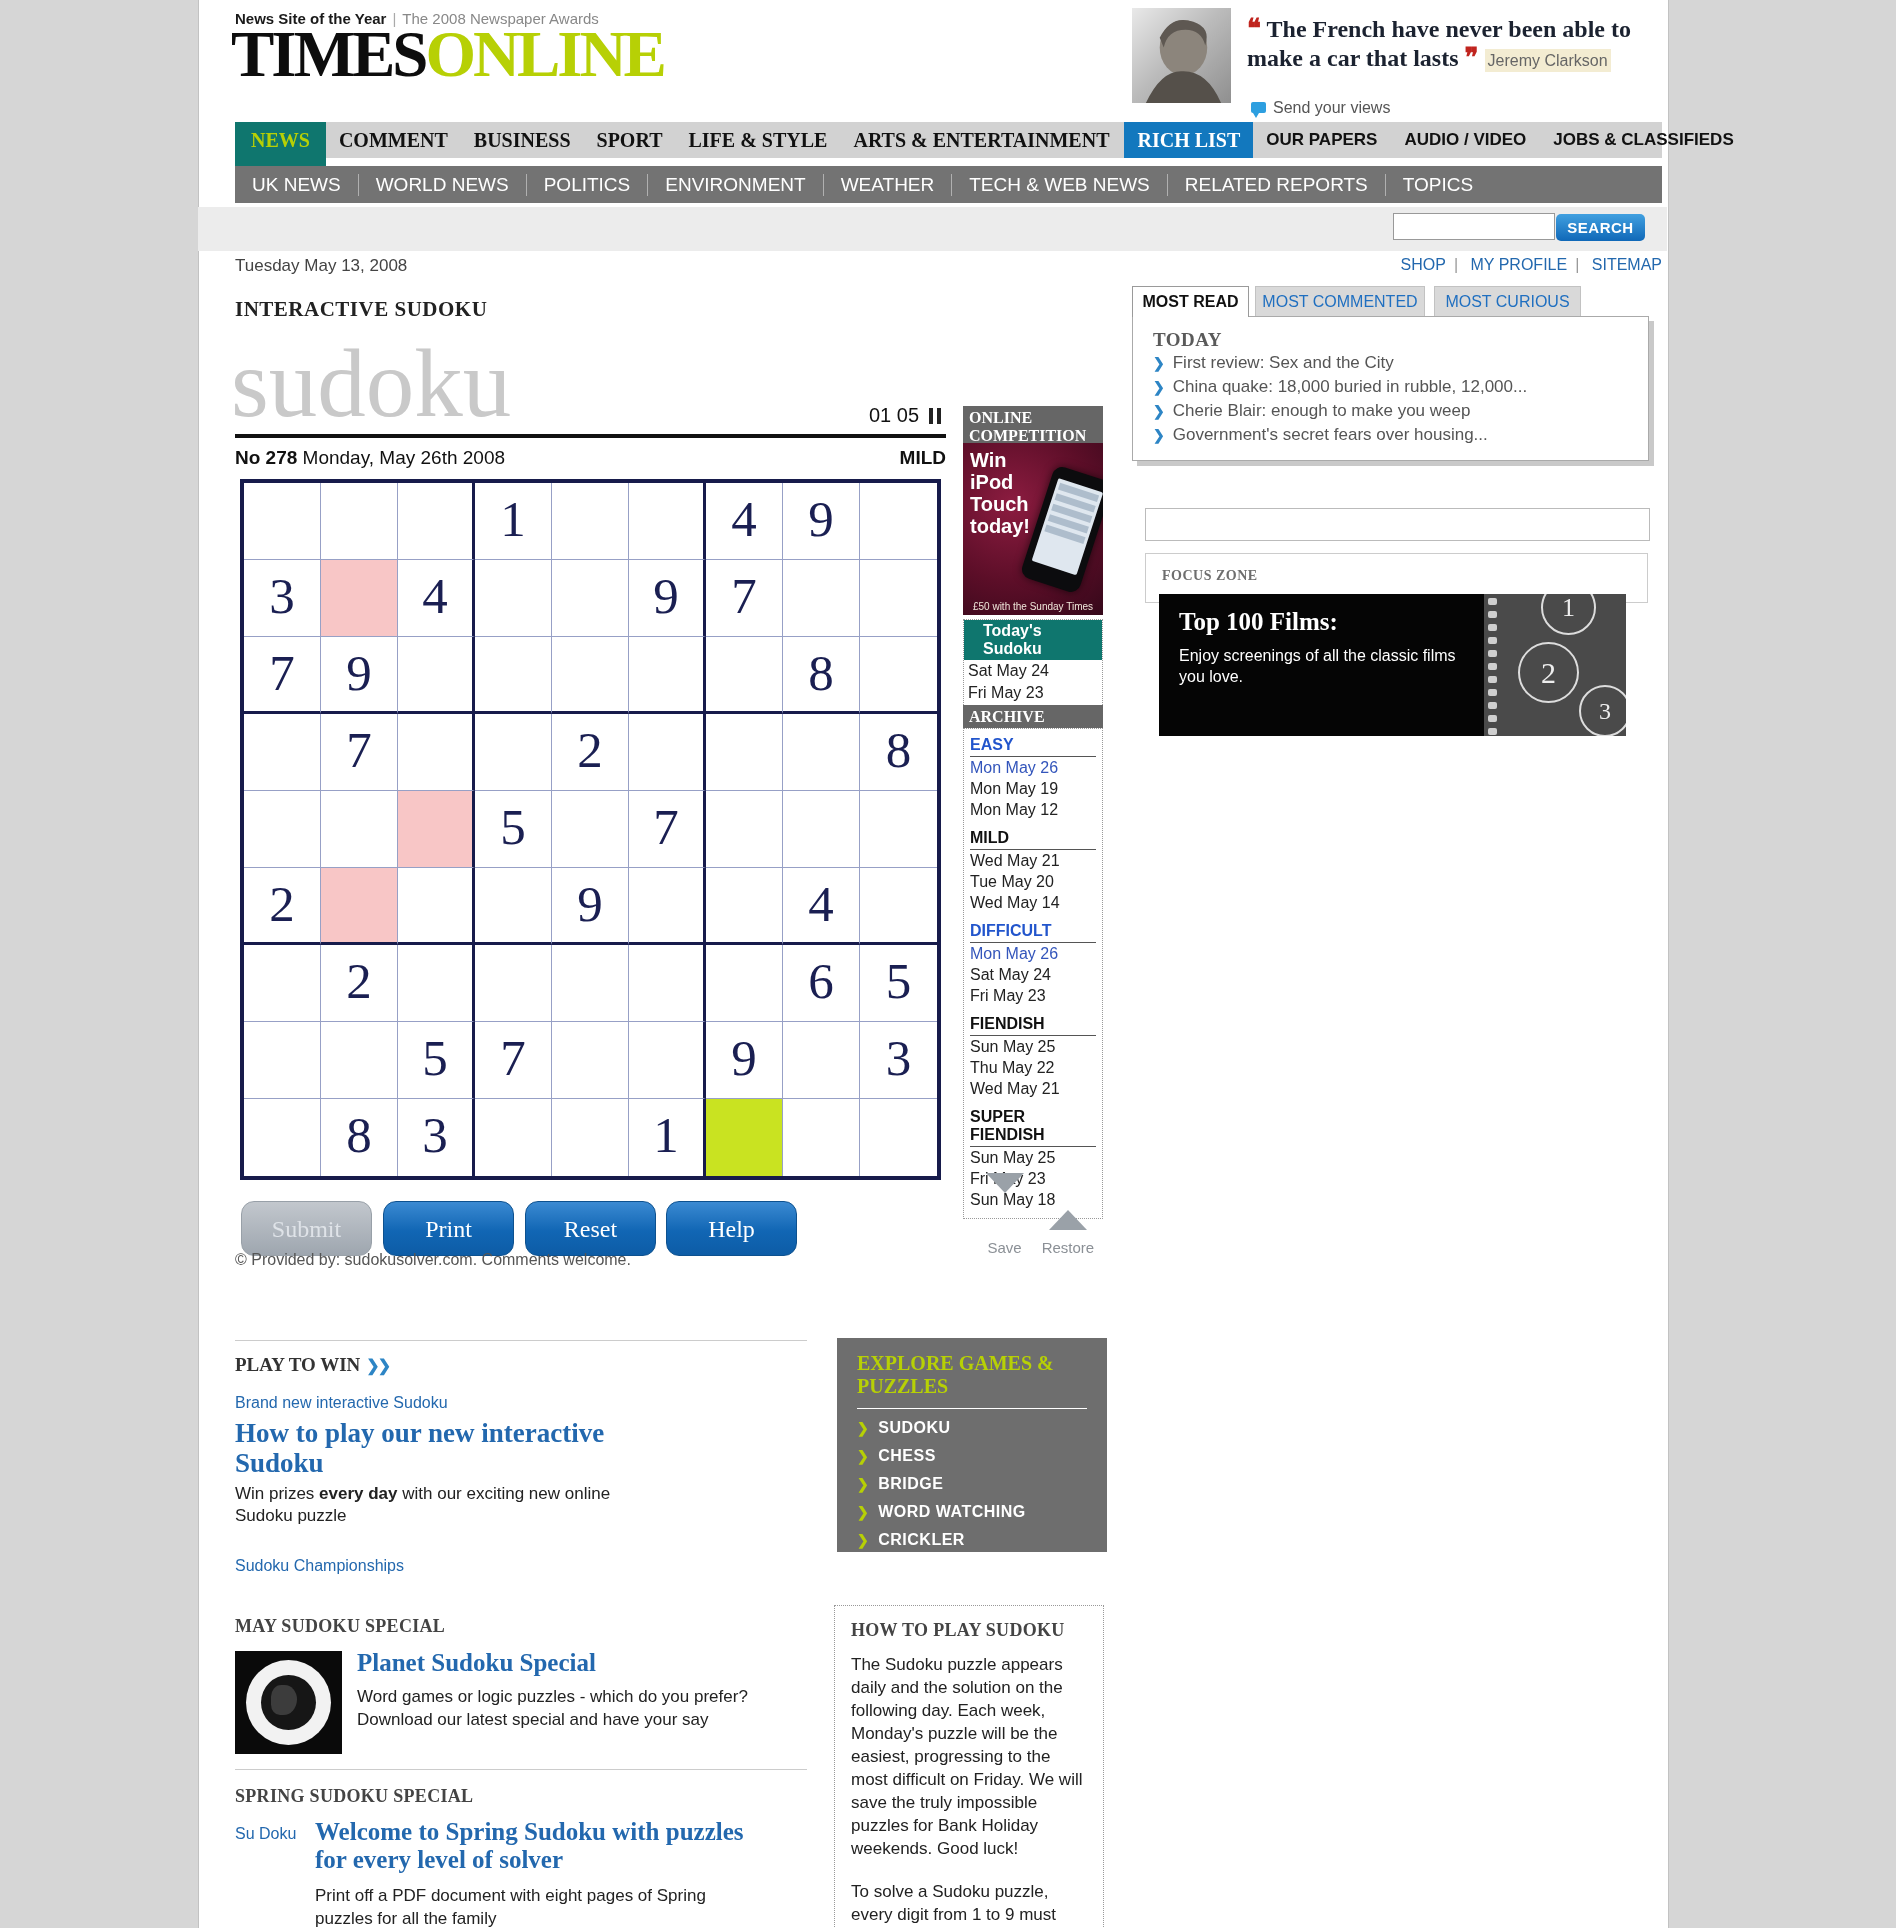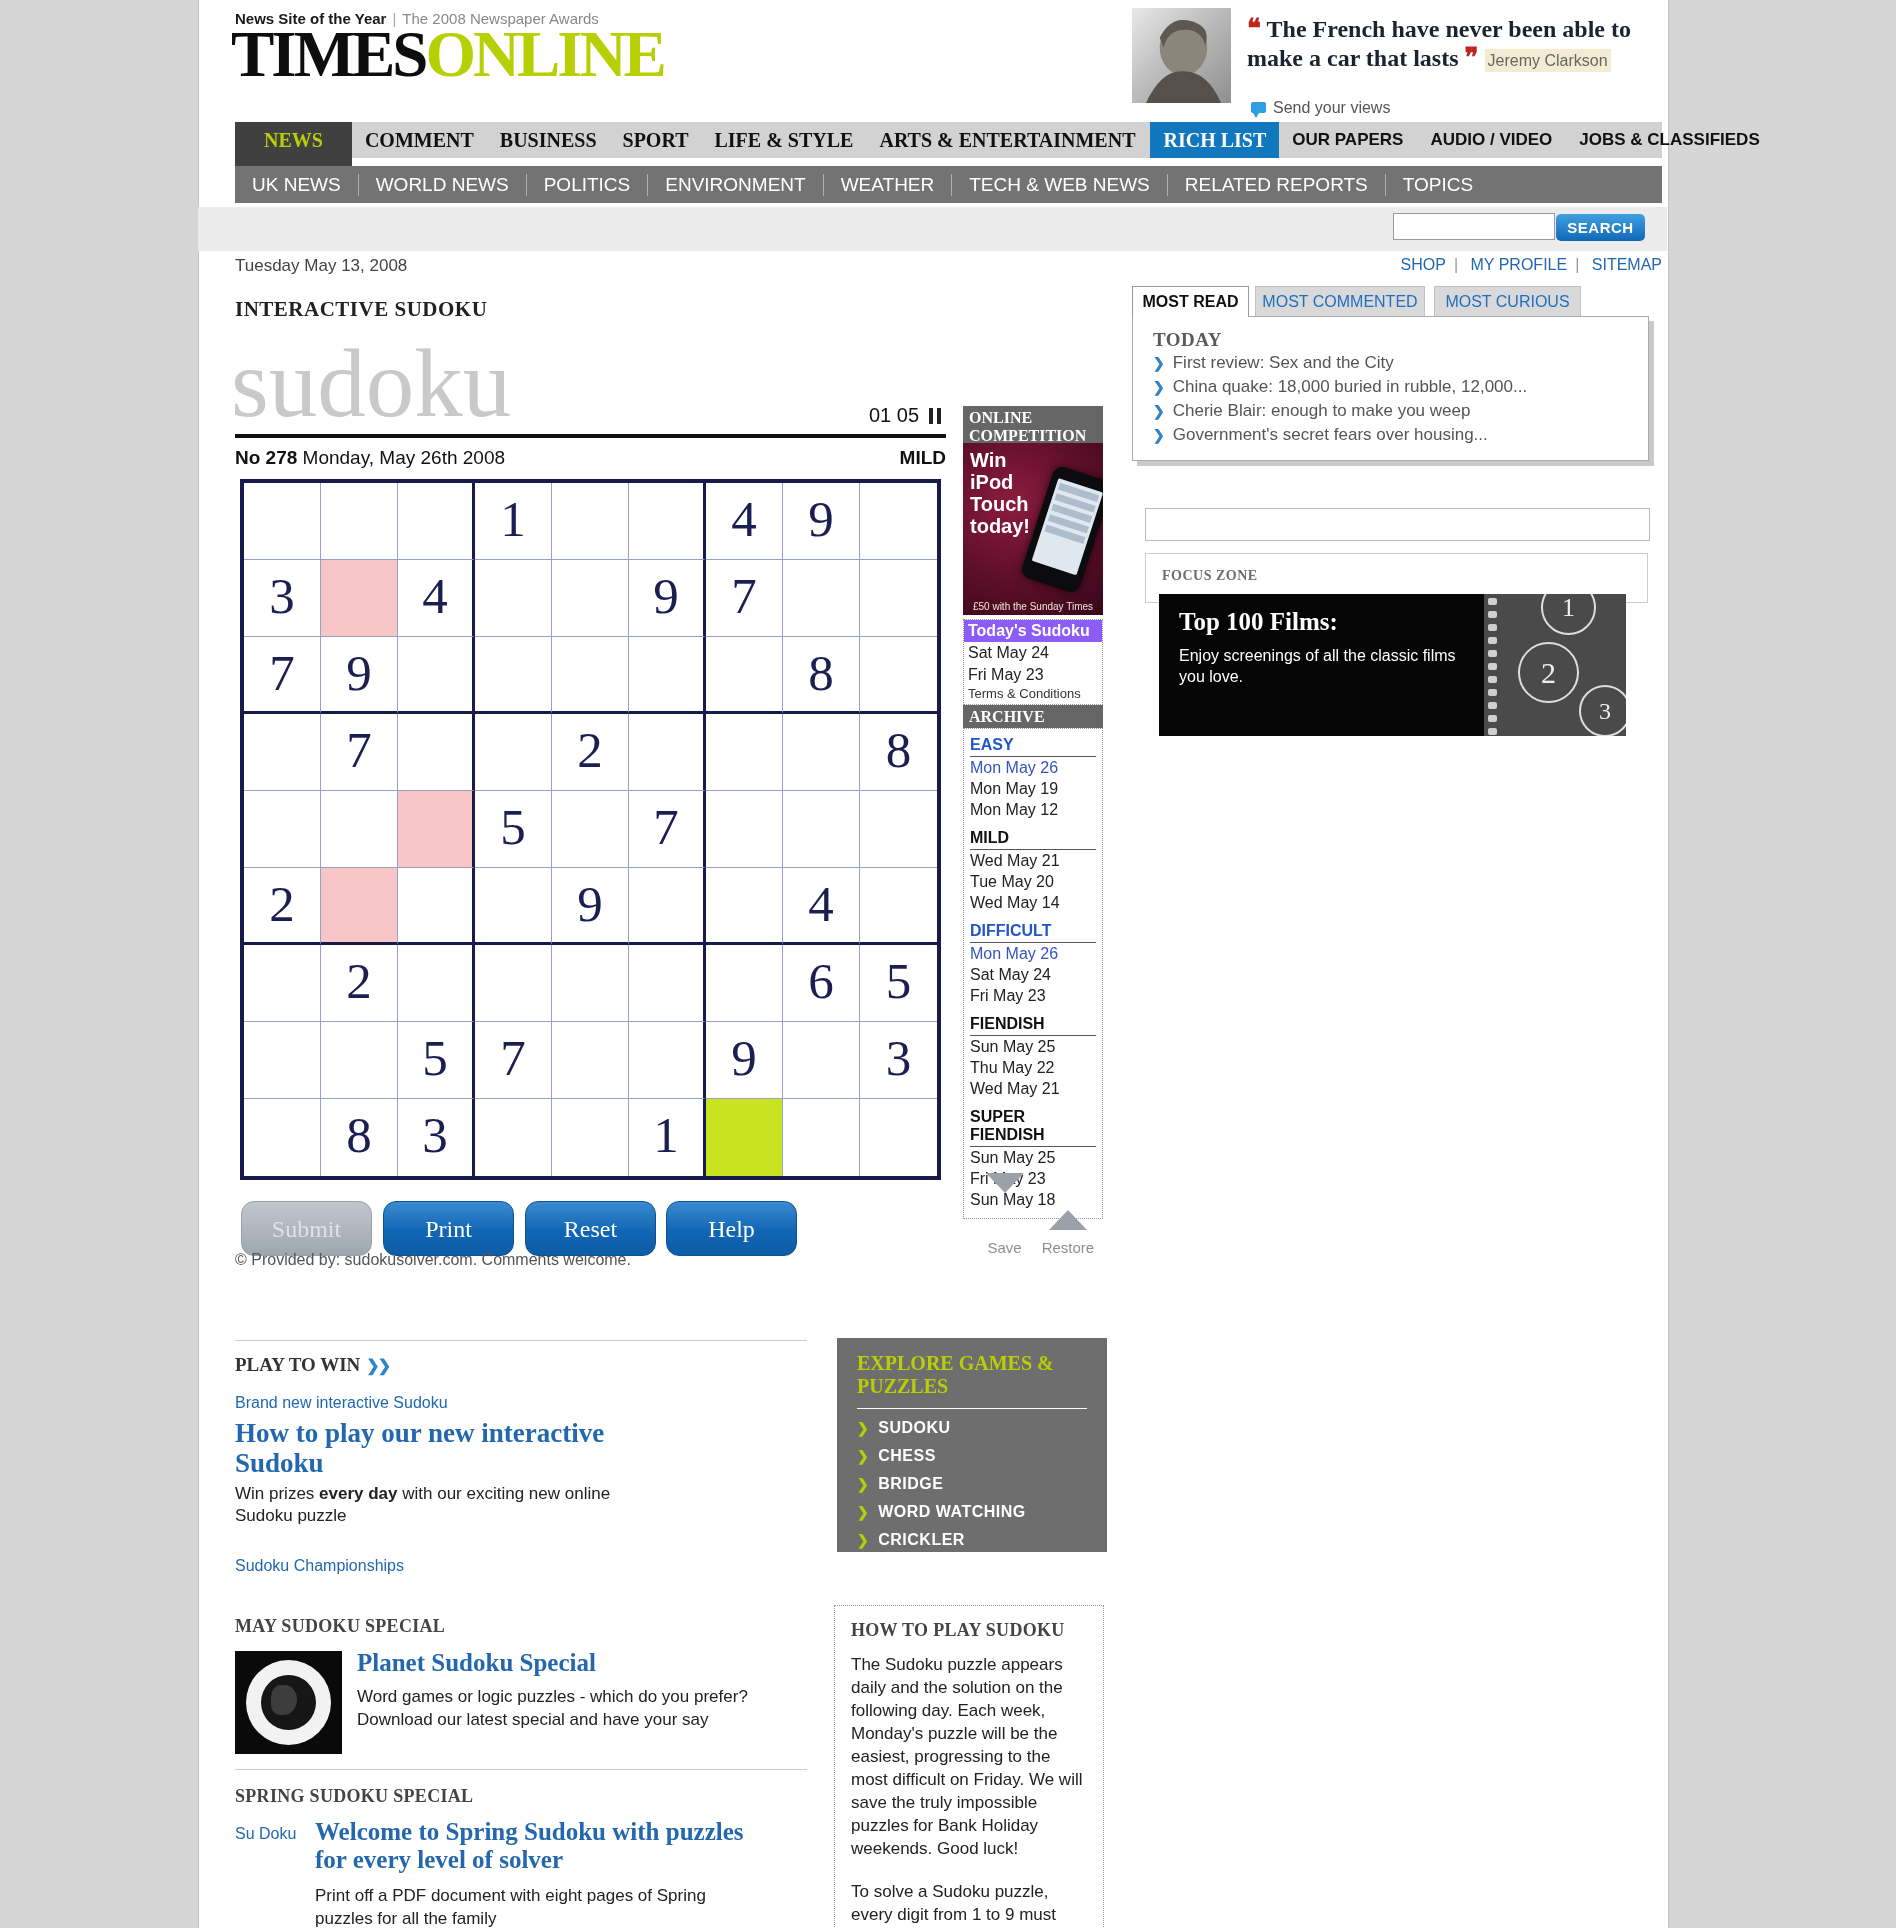--- a/index.html
+++ b/index.html
@@ -20,21 +20,21 @@
   .qmark{color:#c0241e;font-size:26px;}
   .author{font-family:Liberation Sans, sans-serif;font-weight:normal;font-size:16px;color:#666;background:#f3ecd2;padding:3px 3px;}
   .send-views{left:1251px;top:99px;font-size:16px;color:#555;}
   .bubble{display:inline-block;width:15px;height:11px;background:#2d9fe0;border-radius:2px;position:relative;margin-right:7px;}
   .bubble:after{content:"";position:absolute;left:2px;bottom:-5px;border-left:3px solid transparent;border-right:3px solid transparent;border-top:5px solid #2d9fe0;}
 
   
   .mainnav{left:235px;top:122px;width:1427px;height:36px;background:#d2d2d2;display:flex;align-items:stretch;}
   .mainnav .item{font-family:"Liberation Serif",serif;font-weight:bold;font-size:20px;color:#111;line-height:36px;padding:0 13px;white-space:nowrap;}
   .mainnav .sep{width:1px;background:#9a9a9a;margin:7px 0;}
-  .mainnav .news{background:#404040;color:#b7d005;height:45px;padding:0 29px;}
+  .mainnav .news{background:#0f766e;color:#b7d005;height:45px;padding:0 16px;}
   .mainnav .rich{background:#1278be;color:#fff;margin-left:2px;}
   .mainnav .right{margin-left:auto;display:flex;align-items:center;}
   .mainnav .right .item{font-family:"Liberation Sans",sans-serif;font-size:17px;font-weight:bold;}
   .subnav{left:235px;top:166px;width:1427px;height:37px;background:#737373;display:flex;align-items:center;z-index:0;}
   .subnav .item{font-size:19px;color:#fff;padding:0 17px;white-space:nowrap;line-height:37px;}
   .subnav .sep{width:1px;height:22px;background:#b0b0b0;}
 
   
   .crumbband{left:198px;top:207px;width:1469px;height:44px;background:#ececec;}
   .crumbs{left:235px;top:217px;font-size:17px;color:#333;}
@@ -78,21 +78,21 @@
   
   .midhead{width:140px;background:#666;color:#fff;font-family:"Liberation Serif",serif;font-weight:bold;font-size:16px;padding:3px 6px;box-sizing:border-box;line-height:1.15;}
   .comp-head{left:963px;top:406px;}
   .ipod-ad{left:963px;top:443px;width:140px;height:172px;background:radial-gradient(circle at 35% 35%,#8c1c40 0%,#5c0e28 55%,#35081a 100%);overflow:hidden;cursor:pointer;}
   .ipod-ad .adtxt{position:absolute;left:7px;top:6px;color:#fff;font-weight:bold;font-size:20px;line-height:1.1;z-index:2;width:79px;}
   .ipod-ad .phone{position:absolute;right:6px;top:28px;width:61px;height:117px;background:#0c0c0e;border-radius:10px;transform:rotate(18deg);box-shadow:0 0 8px rgba(0,0,0,.6);z-index:1;}
   .ipod-ad .phone .scr{position:absolute;left:7px;top:12px;right:7px;bottom:18px;background:#dfe7ef;border-radius:2px;}
   .ipod-ad .phone .scr i{display:block;height:7px;margin:4px 3px 0 3px;background:#aebdcc;}
   .ipod-ad .cap{position:absolute;left:0;right:0;bottom:3px;text-align:center;color:#f0e6da;font-size:10px;z-index:2;}
   .todaybox{left:963px;top:619px;width:140px;border:1px dotted #999;background:#fff;box-sizing:border-box;}
-  .todaybar{background:#8b5cf6;color:#fff;font-weight:bold;font-size:16px;padding:2px 4px;cursor:pointer;}
+  .todaybar{background:#0f766e;color:#fff;font-weight:bold;font-size:16px;padding:2px 19px;cursor:pointer;}
   .todaybox .row{font-size:16px;color:#222;padding:2px 4px;cursor:pointer;}
   .todaybox .terms{font-size:13px;color:#333;padding:0 4px 3px 4px;cursor:pointer;}
   .arch-head{left:963px;top:705px;}
   .archbox{left:963px;top:728px;width:140px;border:1px dotted #999;background:#fff;box-sizing:border-box;padding:4px 6px 8px 6px;}
   .archbox .slabel{font-size:16px;font-weight:bold;color:#111;border-bottom:1px solid #555;padding:3px 0 2px 0;margin-top:6px;}
   .archbox .slabel.bluehead{color:#2255cc;}
   .archbox .it{font-size:16px;color:#222;line-height:21px;cursor:pointer;}
   .archbox .it.blue{color:#3355bb;}
   .saverow{left:975px;top:1193px;width:129px;}
   .arrowcol{display:inline-block;width:59px;text-align:center;vertical-align:top;cursor:pointer;}

